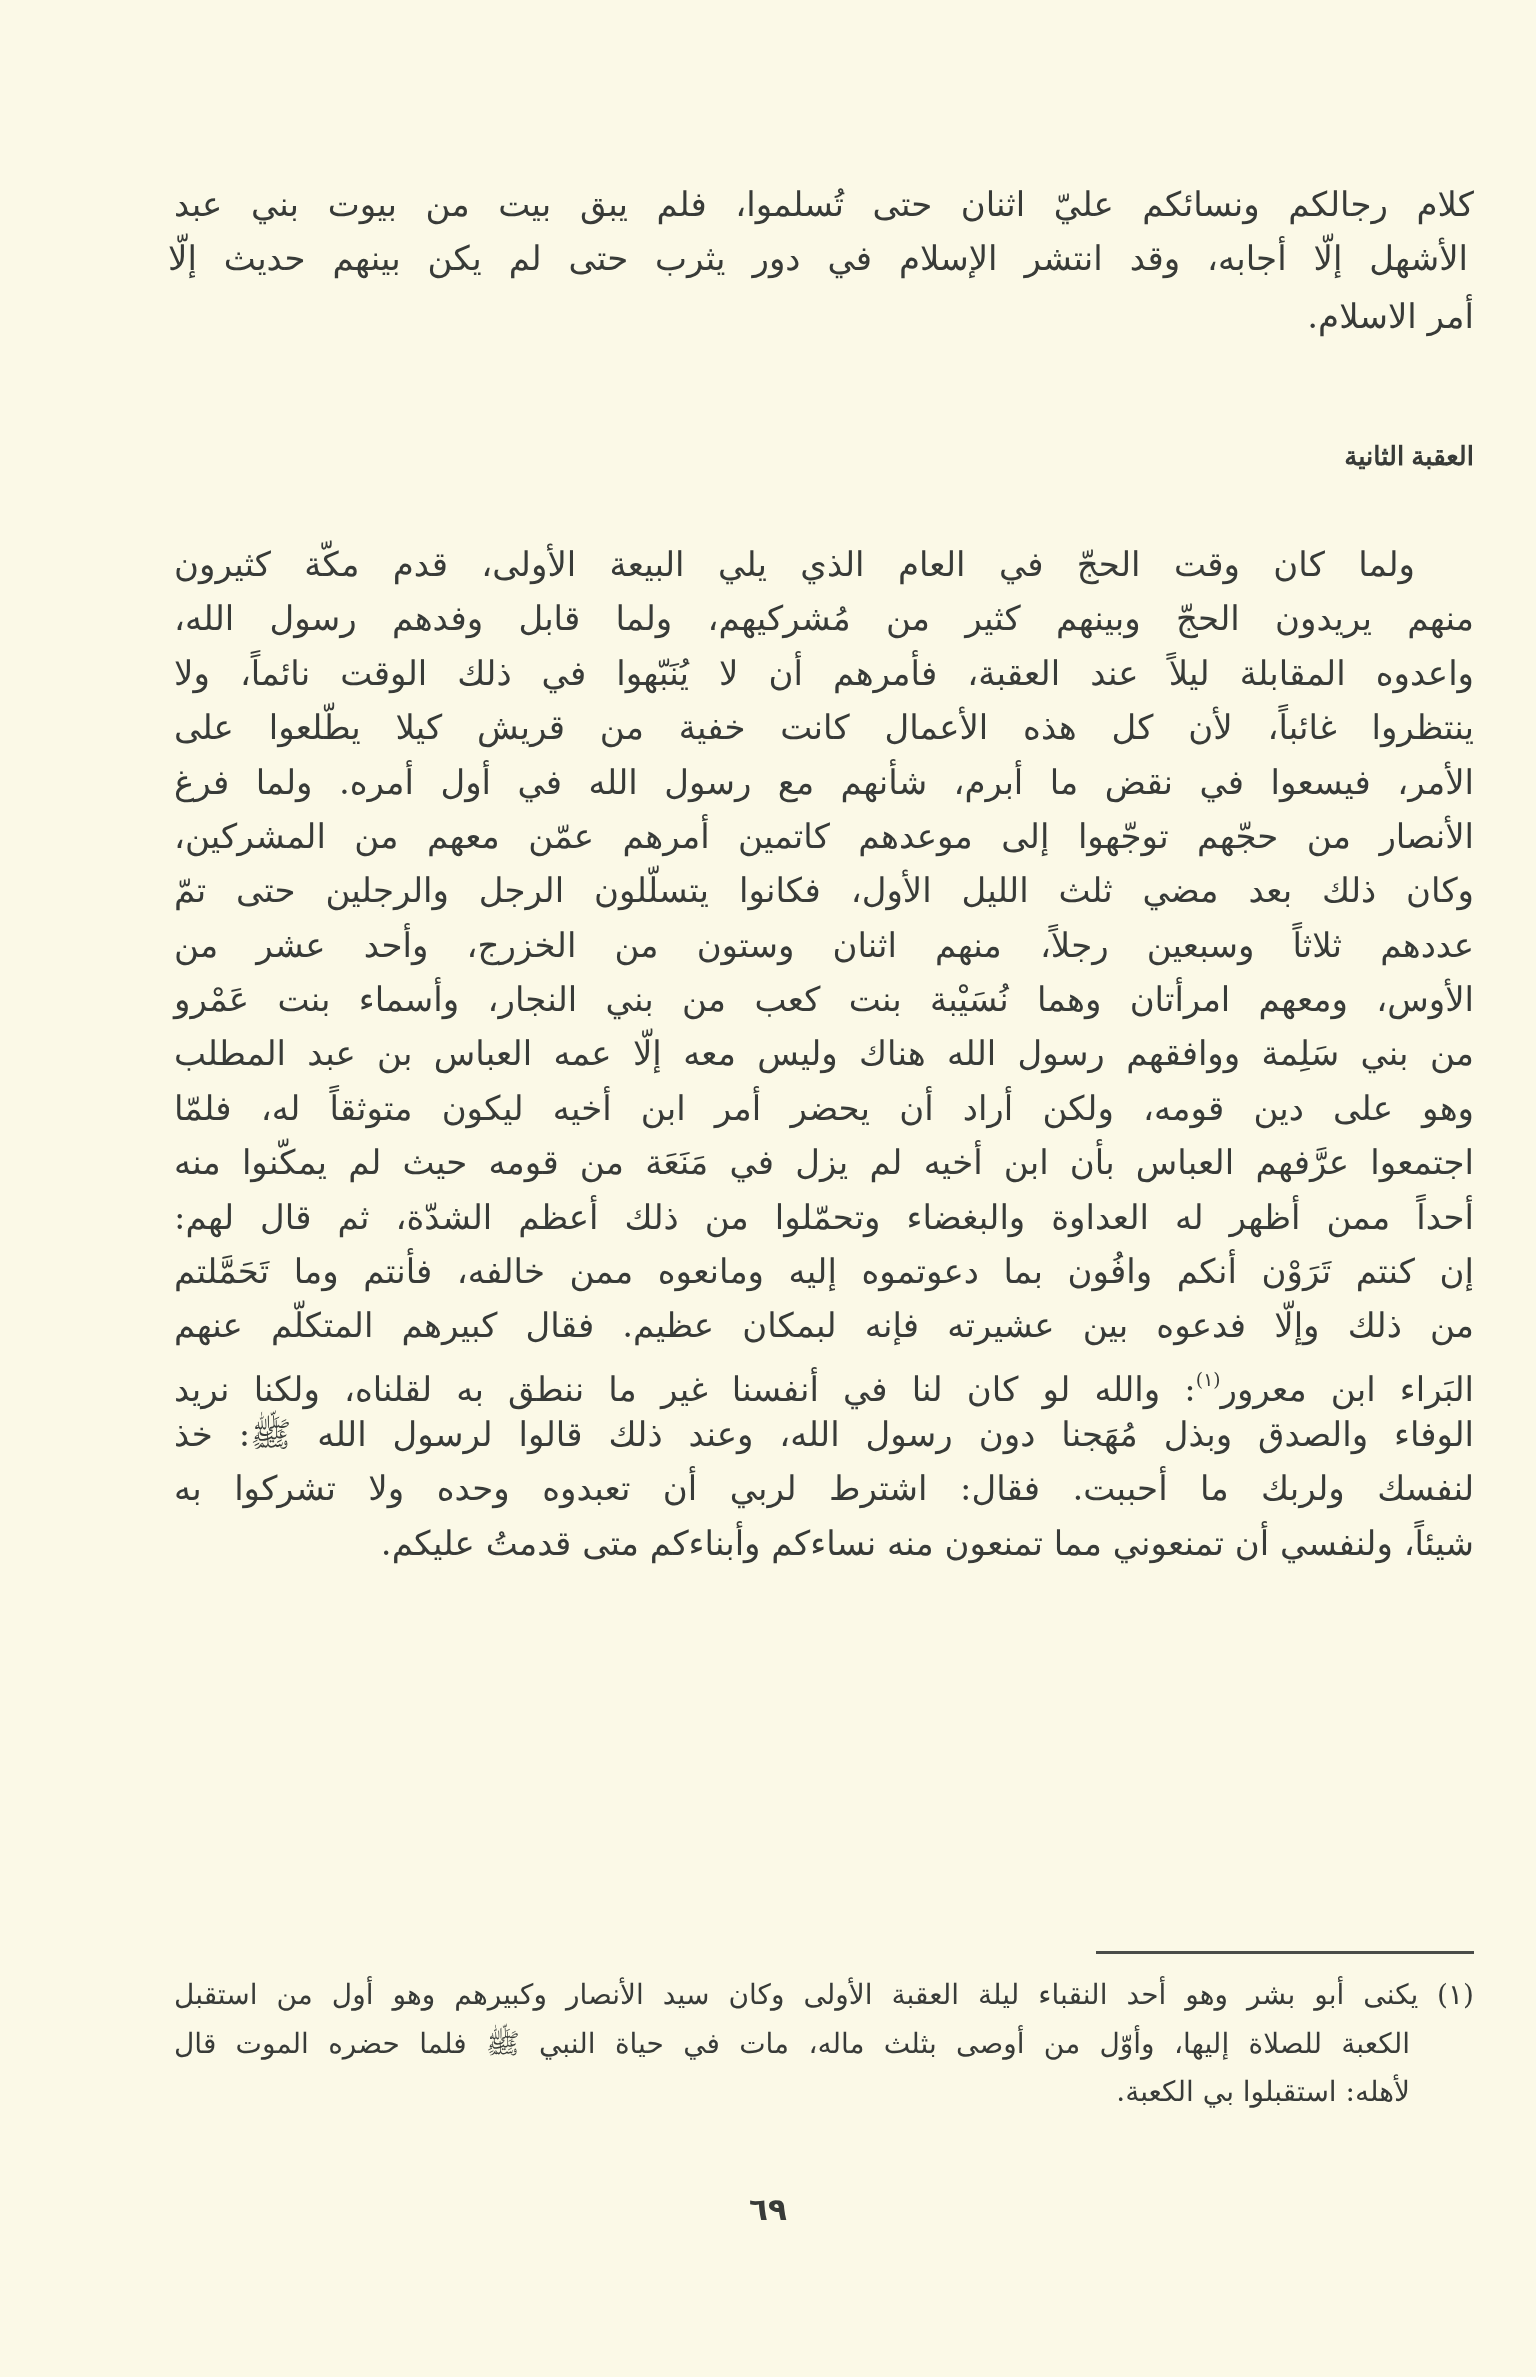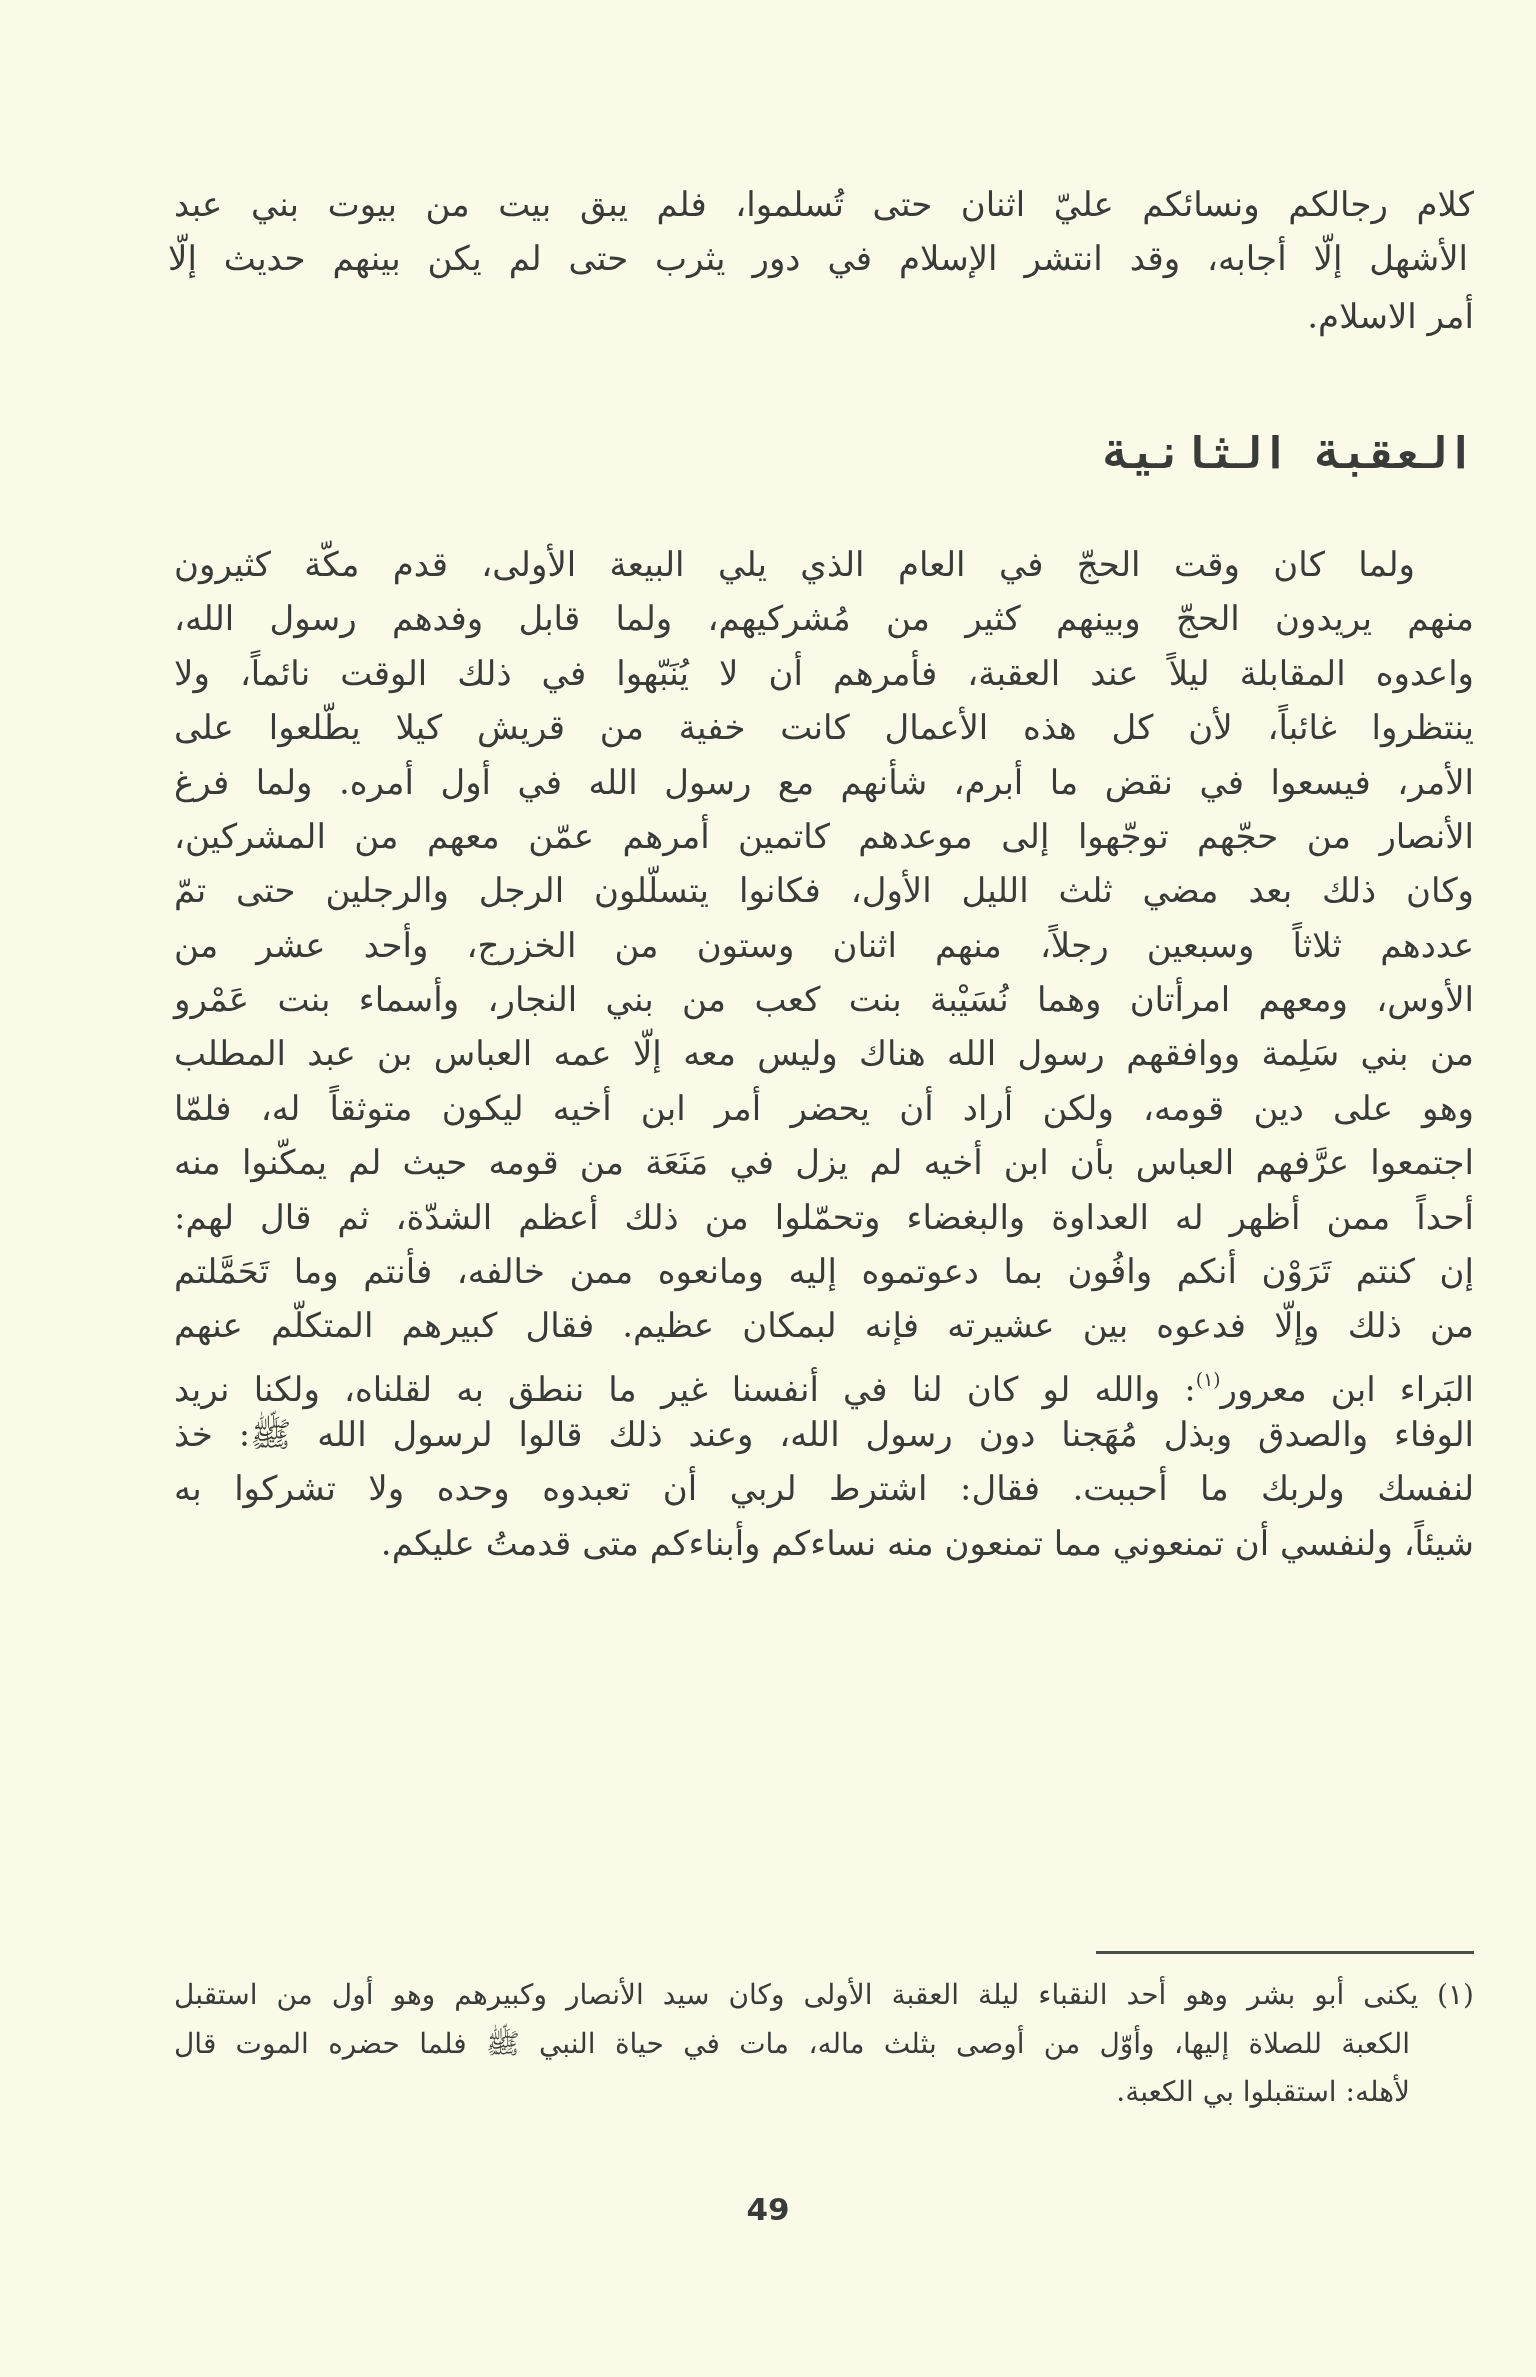--- a/index.html
+++ b/index.html
@@ -38,23 +38,23 @@
     .line.indent {
       padding-right: 59px;
       width: 1241px;
     }
     .heading {
       position: absolute;
       right: 62px;
       top: 429px;
       direction: rtl;
       font-weight: bold;
-      font-size: 44px;
+      font-size: 26px;
       line-height: 54px;
-      font-family: Liberation Mono, monospace;
+      font-family: Liberation Sans, sans-serif;
     }
     .fn-rule {
       position: absolute;
       left: 1096px;
       top: 1951px;
       width: 378px;
       height: 2.5px;
       background: #4a4d49;
     }
     .fn-line {
@@ -124,15 +124,15 @@
   <div class="line last" style="left:174px; top:1516px;">شيئاً، ولنفسي أن تمنعوني مما تمنعون منه نساءكم وأبناءكم متى قدمتُ عليكم.</div>
 
   <div class="fn-rule"></div>
 
   <div class="fn-line" style="top:1973px;">
     <span class="fn-num">(١)</span><span>يكنى أبو بشر وهو أحد النقباء ليلة العقبة الأولى وكان سيد الأنصار وكبيرهم وهو أول من استقبل</span>
   </div>
   <div class="fn-line cont" style="top:2022px;">الكعبة للصلاة إليها، وأوّل من أوصى بثلث ماله، مات في حياة النبي ﷺ فلما حضره الموت قال</div>
   <div class="fn-line cont last" style="top:2070px;">لأهله: استقبلوا بي الكعبة.</div>
 
-  <div class="page-number">49</div>
+  <div class="page-number">٦٩</div>
 </div>
 
 
 </body></html>

